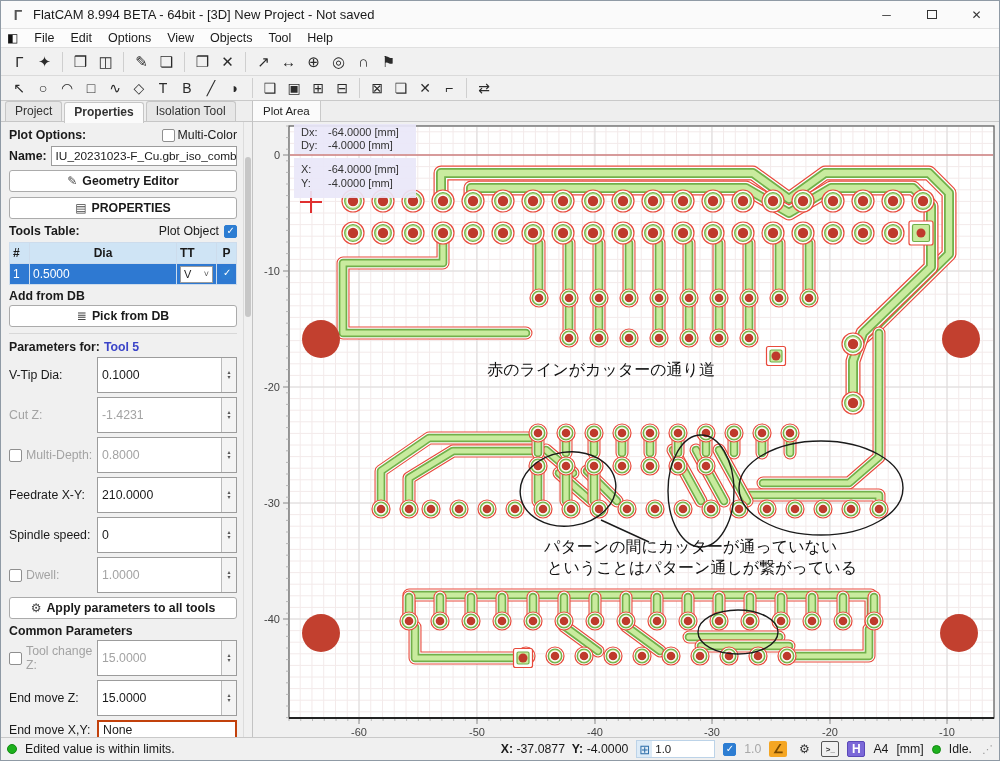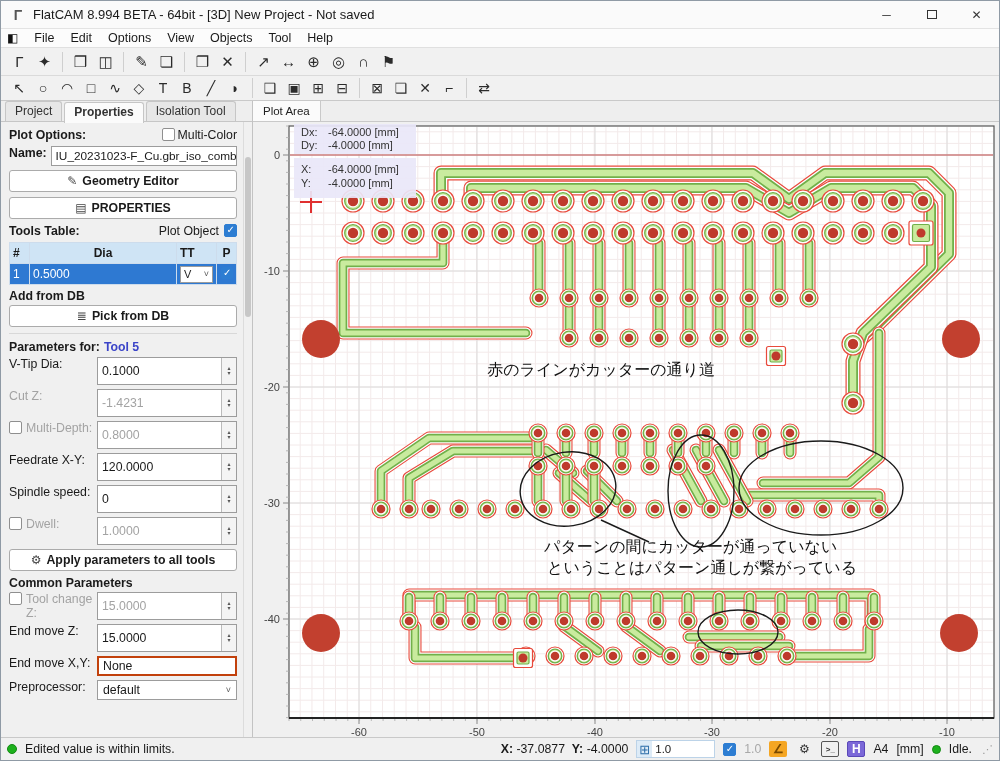--- a/index.html
+++ b/index.html
@@ -22,42 +22,42 @@
 .tb2{top:74px;height:26px;border-top:1px solid #dadada;border-bottom:1px solid #c9c9c9}
 .tbtn{width:25px;height:24px;display:flex;align-items:center;justify-content:center;font-size:15px;color:#2b2b2b;border-radius:3px}
 .tb2 .tbtn{font-size:14px;width:24px;height:22px}
 .tsep{width:1px;height:20px;background:#cfcfcf;margin:0 5px}
 
 .leftpane{position:absolute;left:0;top:100px;width:252px;bottom:23px;background:#f0f0f0;border-right:1px solid #c3c3c3}
 .tabsrow{height:21px;display:flex;align-items:center;padding-left:4px;background:#eeeeee;border-bottom:1px solid #c6c6c6;font-size:12px}
 .tab{padding:2px 9px 3px;border:1px solid #c6c6c6;border-bottom:none;background:#e7e7e7;margin-right:2px;border-radius:3px 3px 0 0;color:#333}
 .tab.active{background:#fbfbfb;font-weight:bold;position:relative;top:1px;padding-bottom:4px}
 .panel{position:absolute;left:0;top:21px;right:9px;bottom:0;padding:6px 6px 0 8px;font-size:12.3px;overflow:hidden}
-.prow{display:flex;align-items:flex-start;margin-bottom:4px}
+.prow{display:flex;align-items:center;margin-bottom:4px}
 .blabel{font-weight:bold}
 .flex1{flex:1}
 .cb{width:13px;height:13px;border:1px solid #8f8f8f;background:#fff;border-radius:2px;display:inline-block;position:relative;flex:none}
 .cb.checked{background:#2d7dd2;border-color:#2d7dd2}
 .cb.checked::after{content:"\2713";color:#fff;font-size:10px;position:absolute;left:1.5px;top:-1px}
 .entry{background:#fff;border:1px solid #9c9c9c;height:20px;display:flex;align-items:center;padding:0 4px;overflow:hidden;white-space:nowrap}
 .entry.focused{border:2px solid #c2410c}
 .btn{height:22px;border:1px solid #ababab;background:#fff;border-radius:3px;display:flex;align-items:center;justify-content:center;font-weight:bold;font-size:12.3px;margin:2px 0 5px;gap:5px}
 .btn .bicon{font-weight:normal;font-size:12px;color:#444}
 .hline{height:1px;background:#d8d8d8;margin:6px 0}
 
 .ttable{width:100%;border-collapse:collapse;margin:1px 0 4px;font-size:12px;border:1px solid #bcd3e8}
 .ttable td{border:1px solid #cddcec;height:21px;padding:0 3px}
 .ttable .th td{background:#cfe4f5;font-weight:bold}
 .ttable .sel td{background:#2e79d2;color:#fff}
 .ttable .sel td.ttcell{background:#2e79d2}
 .mini-combo{background:#fff;color:#222;border:1px solid #9c9c9c;height:17px;display:flex;align-items:center;justify-content:space-between;padding:0 3px;font-size:11px}
 .c-num{width:20px}.c-tt{width:40px}.c-p{width:20px;text-align:center}
 
 .plabel{width:88px;flex:none}
-.spin{flex:1;display:flex;height:28px;border:1px solid #9c9c9c;background:#fff}
+.spin{flex:1;display:flex;height:36px;border:1px solid #9c9c9c;background:#fff}
 .spin .val{flex:1;display:flex;align-items:center;padding:0 4px}
 .spin .sb{width:15px;border-left:1px solid #bbb;display:flex;flex-direction:column;align-items:center;justify-content:center;font-size:6px;color:#555;line-height:5px;background:#f4f4f4}
 .disabled .val,.disabled{color:#a3a3a3}
 .combo{flex:1;display:flex;height:20px;border:1px solid #9c9c9c;background:#fff;align-items:center;justify-content:space-between;padding:0 5px}
 .chev{font-size:9px;color:#555}
 .vscroll{position:absolute;right:0;top:21px;bottom:0;width:9px;background:#f0f0f0;border-left:1px solid #dcdcdc}
 .vthumb{position:absolute;left:1px;right:1px;top:35px;height:160px;background:#c7c7c7;border-radius:4px}
 
 .plotdock{position:absolute;left:252px;top:100px;right:0;bottom:23px;background:#f0f0f0}
 .plottabs{height:21px;border-bottom:1px solid #c9c9c9;display:flex;align-items:center;font-size:11.5px;color:#222;background:#eeeeee}
@@ -246,21 +246,21 @@
               <span class="val">0.8000</span>
               <span class="sb">
                 <span>▴</span>
                 <span>▾</span>
               </span>
             </span>
           </div>
           <div class="prow">
             <span class="plabel">Feedrate X-Y:</span>
             <span class="spin">
-              <span class="val">120.0000</span>
+              <span class="val">210.0000</span>
               <span class="sb">
                 <span>▴</span>
                 <span>▾</span>
               </span>
             </span>
           </div>
           <div class="prow">
             <span class="plabel">Spindle speed:</span>
             <span class="spin">
               <span class="val">0</span>

